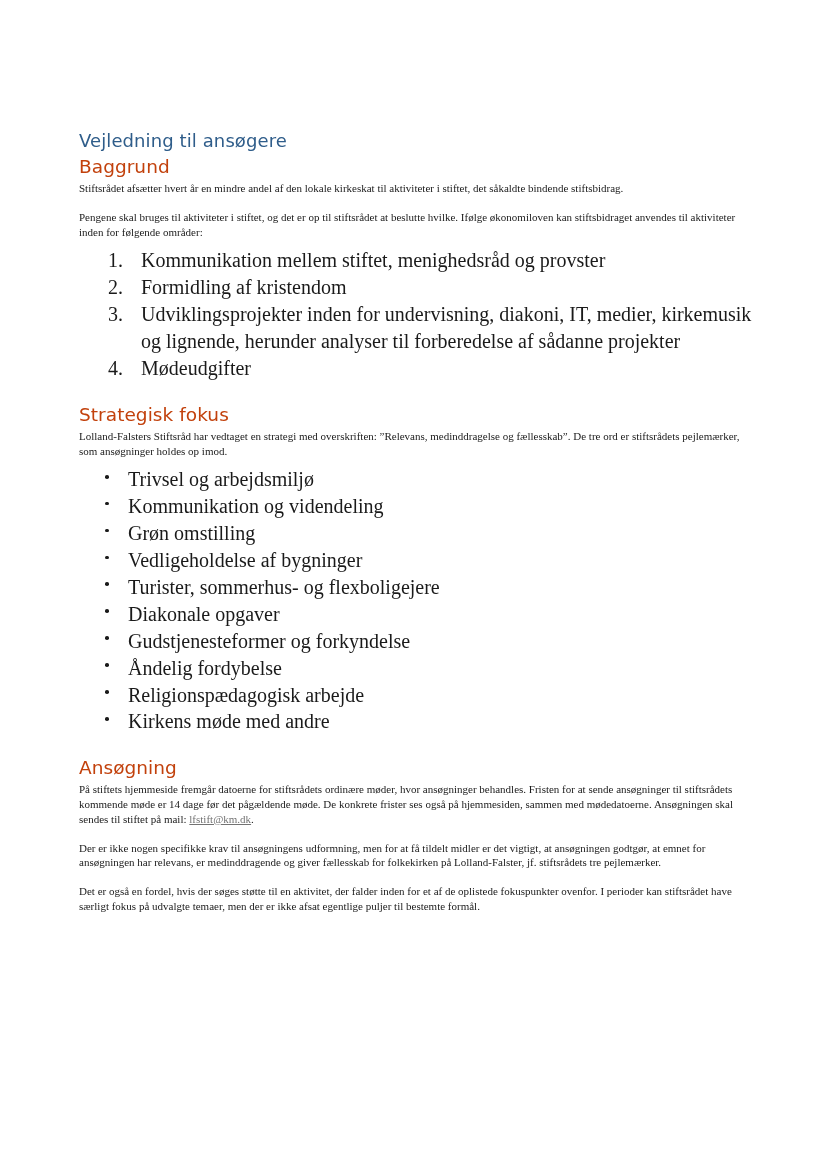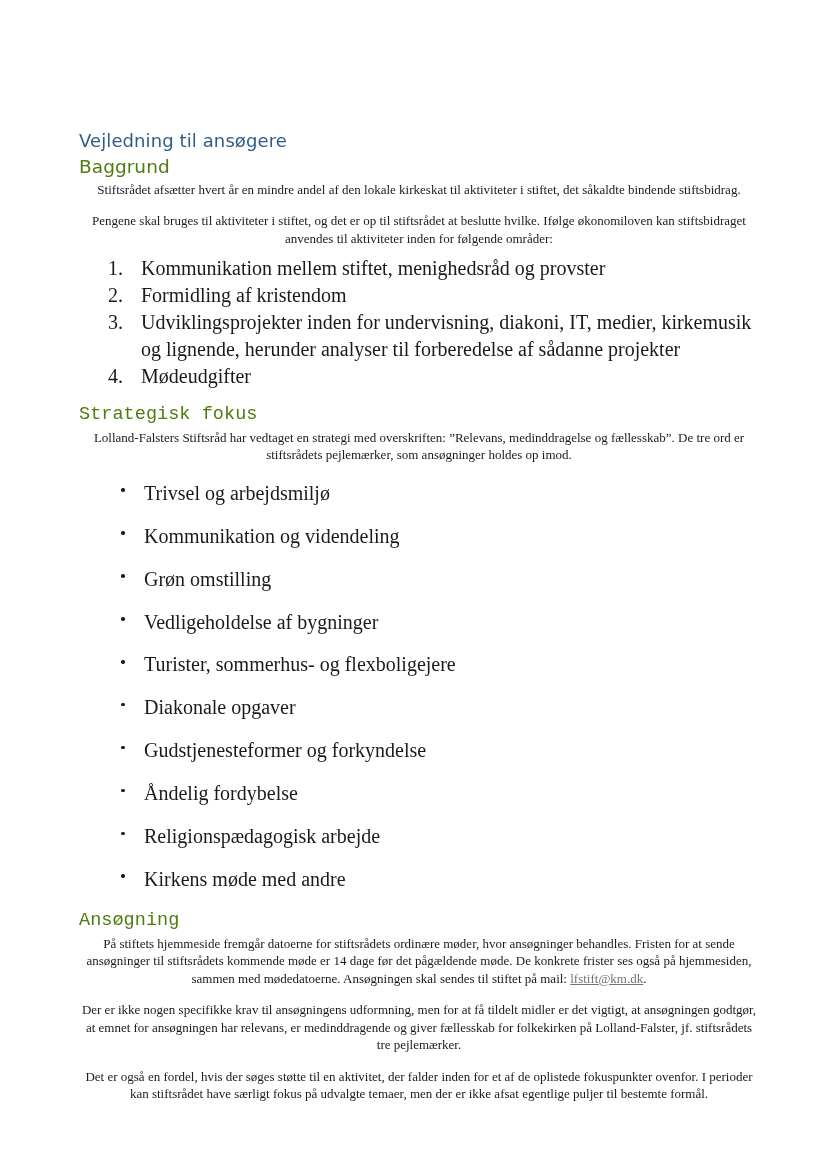--- a/index.html
+++ b/index.html
@@ -33,34 +33,33 @@
     font-weight: 400;
     color: #2f5d8a;
     letter-spacing: 0.1px;
     margin: 0 0 3px 0;
     line-height: 1.22;
   }
   .h2 {
     font-family: "DejaVu Sans", "Liberation Sans", sans-serif;
     font-size: 18.5px;
     font-weight: 400;
-    color: #4d7c0f;
+    color: #c2410c;
     letter-spacing: 0.05px;
     margin: 0 0 2px 0;
     line-height: 1.3;
   }
   .h2.spaced {
-    margin-top: 13px;
-    font-family: Liberation Mono, monospace;
+    margin-top: 21px;
   }
   p.body {
-    font-size: 13px;
+    font-size: 11px;
     line-height: 1.345;
     margin: 0 0 0 0;
-    text-align: center;
+    text-align: left;
     color: #1a1a1a;
   }
   p.body + p.body {
     margin-top: 14px;
   }
   ol.numlist, ul.bullist {
     margin: 8px 0 0 0;
     padding: 0 0 0 49px;
     font-size: 20px;
     line-height: 1.345;
@@ -72,21 +71,21 @@
     padding-left: 13px;
     margin: 0;
   }
   ul.bullist {
     list-style: none;
     padding-left: 26px;
   }
   ul.bullist li {
     position: relative;
     padding-left: 23px;
-    margin: 16px;
+    margin: 0;
   }
   ul.bullist li::before {
     content: "";
     position: absolute;
     left: 0;
     top: 8.5px;
     width: 3.6px;
     height: 3.6px;
     background: #1a1a1a;
     border-radius: 50%;

